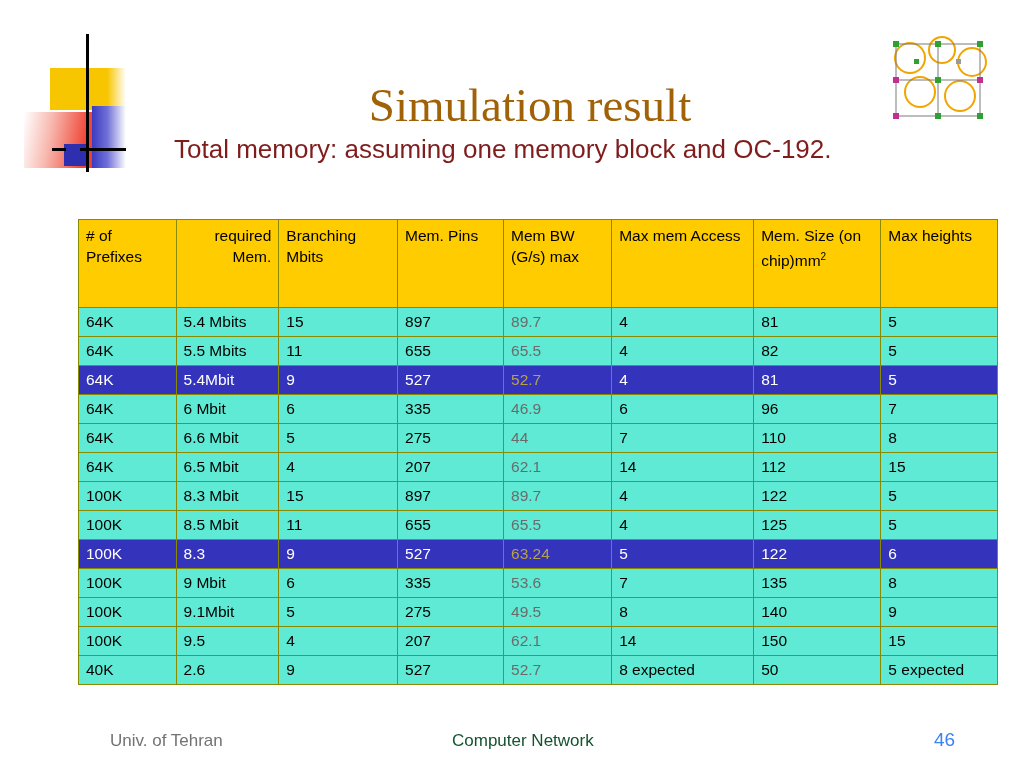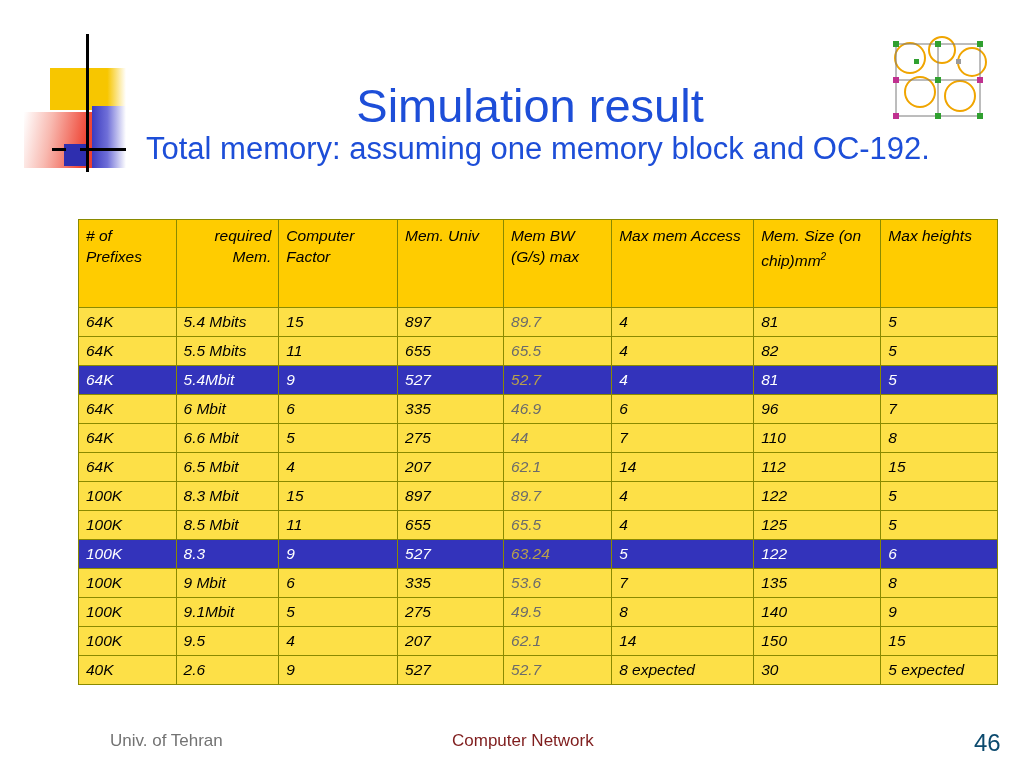--- a/index.html
+++ b/index.html
@@ -76,57 +76,56 @@
   }
 
   
   .slide-title {
     position: absolute;
     left: 180px;
     top: 78px;
     width: 700px;
     text-align: center;
     font-size: 47px;
-    color: #1d4ed8;
-    font-family: Liberation Sans, sans-serif;
+    color: #a16207;
+    font-family: Liberation Serif, serif;
     letter-spacing: 0px;
   }
 
   
   .bullet-block {
     position: absolute;
     left: 86px;
     top: 130px;
     width: 930px;
   }
   .bullet-marker {
     position: absolute;
     left: -20px;
     top: 18px;
     width: 14px;
     height: 14px;
     background: #2e2eaf;
   }
   .bullet-text {
-    font-size: 31px;
-    color: #1d4ed8;
+    font-size: 26px;
+    color: #7f1d1d;
     line-height: 38px;
-    padding-left: 60px;
+    padding-left: 88px;
   }
 
   
   .data-table {
     position: absolute;
     left: 78px;
     top: 219px;
     width: 920px;
     border-collapse: collapse;
     table-layout: fixed;
-    background: #fde047;
-    font-style: italic;
+    background: #5eead4;
   }
   .data-table td, .data-table th {
     border: 1px solid #8a8a00;
     padding: 5px 7px;
     font-size: 15.5px;
     color: #000000;
     text-align: left;
     vertical-align: top;
     font-weight: normal;
     height: 27px;
@@ -157,28 +156,28 @@
     left: 110px;
     top: 731px;
     font-size: 17px;
     color: #737373;
   }
   .footer-center {
     position: absolute;
     left: 452px;
     top: 731px;
     font-size: 17px;
-    color: #7f1d1d;
+    color: #14532d;
   }
   .footer-page {
     position: absolute;
-    left: 974px;
+    left: 934px;
     top: 729px;
-    font-size: 24px;
-    color: #0c4a6e;
+    font-size: 19px;
+    color: #3b82f6;
   }
 </style>
 </head>
 <body>
 
 <div class="logo-wrap">
   <div class="logo-grad-red"></div>
   <div class="logo-yellow-sq"></div>
   <div class="logo-yellow-sq2"></div>
   <div class="logo-blue-grad"></div>
@@ -223,22 +222,22 @@
 <div class="bullet-block">
   <div class="bullet-marker"></div>
   <div class="bullet-text">Total memory: assuming one memory block and OC-192.</div>
 </div>
 
 <table class="data-table">
   <thead>
     <tr id="hdr-row">
         <th style="width: 92px;"># of Prefixes</th>
         <th style="width: 97px; text-align: right;">required Mem.</th>
-        <th style="width: 112px;">Computer Factor</th>
-        <th style="width: 100px;">Mem. Univ</th>
+        <th style="width: 112px;">Branching Mbits</th>
+        <th style="width: 100px;">Mem. Pins</th>
         <th style="width: 102px; margin-top: 33px;">Mem BW (G/s) max</th>
         <th style="width: 134px; margin-top: 48px;">Max mem Access</th>
         <th style="width: 120px;"><span>Mem. Size (on chip)mm</span><sup>2</sup></th>
         <th style="width: 110px;">Max heights</th>
       </tr>
   </thead>
   <tbody id="tbody">
       <tr>
         <td>64K</td>
         <td>5.4 Mbits</td>
@@ -359,21 +358,21 @@
         <td>150</td>
         <td>15</td>
       </tr>
       <tr>
         <td>40K</td>
         <td>2.6</td>
         <td>9</td>
         <td>527</td>
         <td class="dim">52.7</td>
         <td>8 expected</td>
-        <td>30</td>
+        <td>50</td>
         <td>5  expected</td>
       </tr>
     </tbody>
 </table>
 
 <div class="footer-left">Univ. of Tehran</div>
 <div class="footer-center">Computer Network</div>
 <div class="footer-page">46</div>
 
 </body></html>

